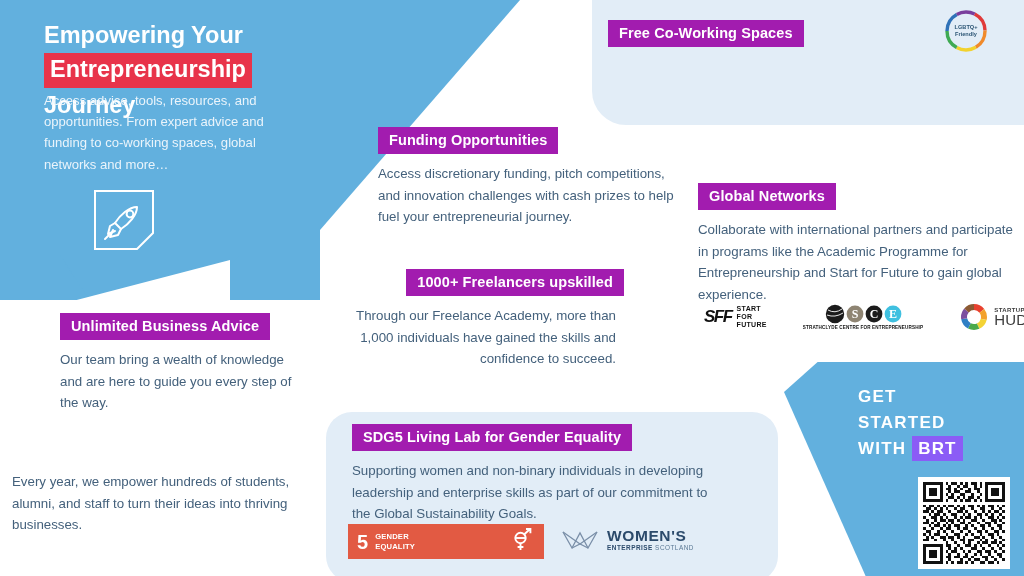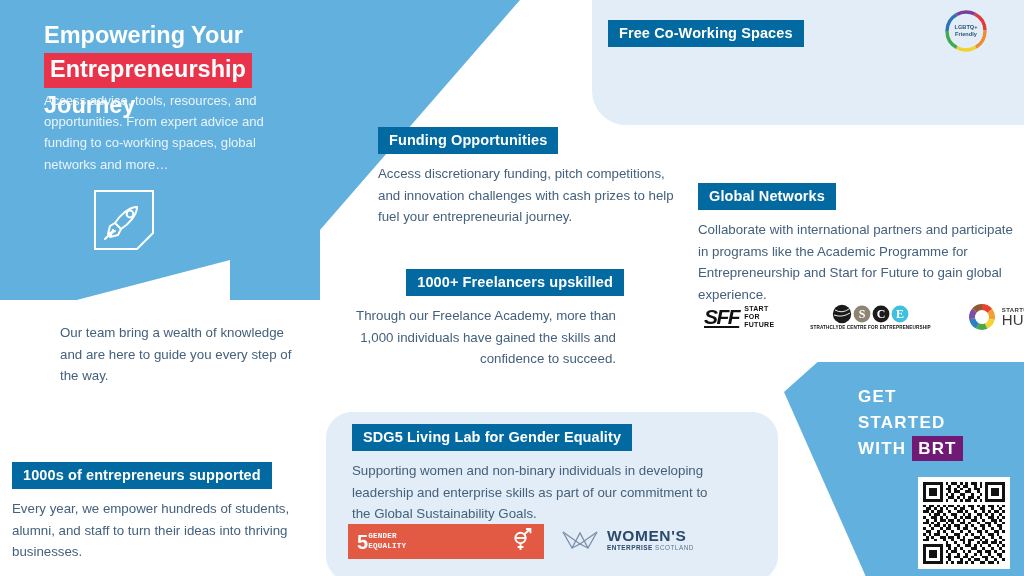--- a/index.html
+++ b/index.html
@@ -42,21 +42,21 @@
   .cta-wedge{
     position:absolute; left:784px; top:362px; width:240px; height:214px;
     background:#62b0de;
     clip-path:polygon(14% 0, 100% 0, 100% 100%, 34% 100%, 0 14%);
   }
 
   
   .card{ position:absolute; }
   .card-title{
     display:inline-block;
-    background:#0369a1; color:#ffffff;
+    background:#a21caf; color:#ffffff;
     font-weight:bold; font-size:14.5px; letter-spacing:.1px;
     padding:5px 11px 6px 11px; white-space:nowrap;
   }
   .card-body{
     font-size:13.3px; line-height:1.62; color:#44617c;
     margin-top:9px;
   }
 
   
   .hero-h1{
@@ -85,57 +85,57 @@
     position:absolute; inset:0; display:flex; flex-direction:column;
     align-items:center; justify-content:center;
     font-size:5.6px; font-weight:bold; color:#2b5574; line-height:1.28;
     text-align:center;
   }
 
   
   .logo-row{ position:absolute; display:flex; align-items:center; }
 
   .sff{ display:flex; align-items:center; gap:5px; }
-  .sff-mark{ font-weight:bold; font-size:21px; color:#111; font-style:italic; letter-spacing:-1.5px;text-decoration:underline; }
+  .sff-mark{ font-weight:bold; font-size:17px; color:#111; font-style:italic; letter-spacing:-1.5px; }
   .sff-txt{ font-size:7px; font-weight:bold; color:#111; line-height:1.18; letter-spacing:.3px; }
 
   .sce{ display:flex; flex-direction:column; align-items:center; gap:1px; }
   .sce-marks{ display:flex; align-items:center; gap:1px; }
   .sce-txt{ font-size:4.6px; font-weight:bold; color:#111; letter-spacing:.15px; white-space:nowrap; }
 
   .huddle{ display:flex; align-items:center; gap:5px; }
   .huddle-txt{ line-height:1; }
   .huddle-small{ font-size:6px; font-weight:bold; color:#3b3b3b; letter-spacing:.4px; display:block; }
   .huddle-big{ font-size:15px; color:#3b3b3b; letter-spacing:.2px; display:block; margin-top:-1px; }
 
   
   .sdg5{
     position:absolute; left:348px; top:524px; width:196px; height:35px;
     background:#e25a43; display:flex; align-items:center; padding:0 9px;
   }
   .sdg5-num{ color:#fff; font-weight:bold; font-size:20px; line-height:1; }
-  .sdg5-lbl{ color:#fff; font-weight:bold; font-size:7.6px; line-height:1.22; letter-spacing:.2px;font-family:Liberation Mono, monospace; }
+  .sdg5-lbl{ color:#fff; font-weight:bold; font-size:7.6px; line-height:1.22; margin-left:7px; letter-spacing:.2px; }
   .sdg5-ico{ margin-left:auto; }
 
   .wes{
     position:absolute; left:560px; top:526px; display:flex; align-items:center; gap:7px;
   }
   .wes-txt{ line-height:1.05; }
   .wes-big{ font-size:15.5px; font-weight:bold; color:#2b4a6b; letter-spacing:.6px; display:block; }
   .wes-small{ font-size:6.4px; color:#5a7894; letter-spacing:.5px; display:block; margin-top:1px; }
   .wes-small b{ color:#2b4a6b; }
 
   
   .cta-text{
     position:absolute; left:858px; top:384px;
     color:#ffffff; font-weight:bold; font-size:17px; line-height:1.52;
     letter-spacing:1.2px;
   }
   .cta-brt{
-    background:#701a75; color:#fff; padding:0 6px; display:inline-block;
+    background:#8b5cf6; color:#fff; padding:0 6px; display:inline-block;
   }
   .qr-wrap{
     position:absolute; left:918px; top:477px; width:92px; height:92px;
     background:#ffffff; padding:5px;
   }
 </style>
 </head>
 <body>
 
 <div class="hero-panel"></div>
@@ -192,30 +192,30 @@
   <div class="card-title">Funding Opportunities</div>
   <div class="card-body" style="width:300px;">Access discretionary funding, pitch competitions, and innovation challenges with cash prizes to help fuel your entrepreneurial journey.</div>
 </div>
 
 <div class="card" style="left:698px; top:183px; width:328px;">
   <div class="card-title">Global Networks</div>
   <div class="card-body" style="width:328px;">Collaborate with international partners and participate in programs like the Academic Programme for Entrepreneurship and Start for Future to gain global experience.</div>
 </div>
 
 <div class="card" style="left:60px; top:313px; width:250px;">
+  <div class="card-title">Unlimited Business Advice</div>
   <div class="card-body" style="width:248px;">Our team bring a wealth of knowledge and are here to guide you every step of the way.</div>
 </div>
 
 <div class="card" style="left:344px; top:269px; width:280px;text-align:right;">
   <div class="card-title">1000+ Freelancers upskilled</div>
   <div class="card-body" style="width:272px;">Through our Freelance Academy, more than 1,000 individuals have gained the skills and confidence to succeed.</div>
 </div>
 
 <div class="card" style="left:12px; top:462px; width:300px;">
-  <div class="card-title">1000s of entrepreneurs supported</div>
   <div class="card-body" style="width:294px;">Every year, we empower hundreds of students, alumni, and staff to turn their ideas into thriving businesses.</div>
 </div>
 
 <div class="card" style="left:352px; top:424px; width:380px;">
   <div class="card-title">SDG5 Living Lab for Gender Equality</div>
   <div class="card-body" style="width:372px;">Supporting women and non-binary individuals in developing leadership and enterprise skills as part of our commitment to the Global Sustainability Goals.</div>
 </div>
 
 <div class="logo-row" style="left:704px; top:302px; gap:36px;">
 

